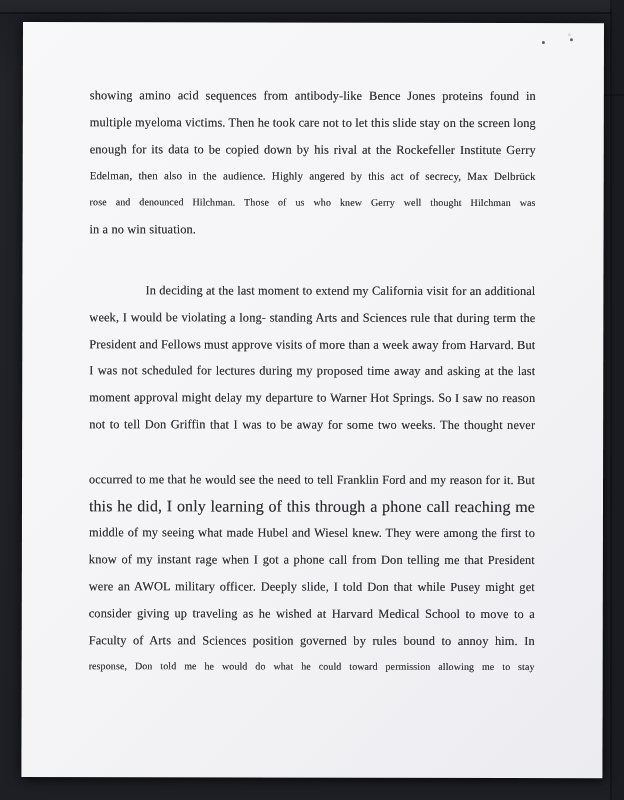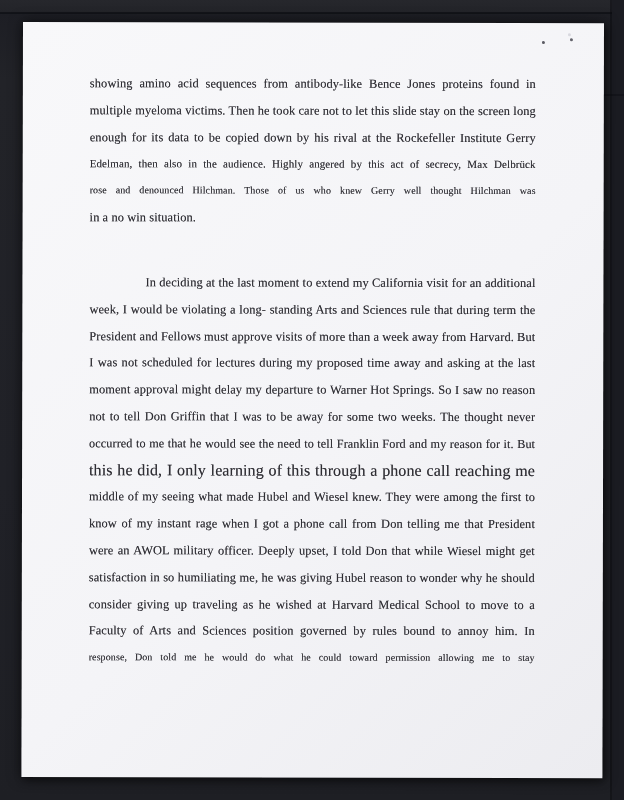--- a/index.html
+++ b/index.html
@@ -25,22 +25,22 @@
     background: linear-gradient(135deg, #f8f8fa 0%, #f4f4f7 55%, #ececf0 100%);
     box-shadow: 0 0 14px rgba(0,0,0,.55), 2px 3px 9px rgba(0,0,0,.40);
     transform: rotate(.12deg); transform-origin: top left;
   }
 
   .text-block {
     position: absolute; left: 67px; width: 446px;
     color: #2e2d33; font-size: 12.4px; line-height: 26.8px;
     text-shadow: 0 0 .4px rgba(46,45,51,.55);
   }
-  #para1 { top: 48px; }
-  #para2 { top: 247px; }
+  #para1 { top: 60px; }
+  #para2 { top: 255px; }
 
   .line {
     height: 26.8px; overflow: hidden;
     text-align: justify; text-align-last: justify; text-justify: inter-word;
     letter-spacing: .1px; white-space: normal;
   }
   .line.end    { text-align-last: left; }
   .line.indent { text-indent: 56px; }
 
   
@@ -72,23 +72,22 @@
     <div class="line end">in a no win situation.</div>
   </div>
 
   <div class="text-block" id="para2">
     <div class="line indent">In deciding at the last moment to extend my California visit for an additional</div>
     <div class="line">week, I would be violating a long- standing Arts and Sciences rule that during term the</div>
     <div class="line">President and Fellows must approve visits of more than a week away from Harvard.  But</div>
     <div class="line">I was not scheduled for lectures during my proposed time away and asking at the last</div>
     <div class="line">moment approval might delay my departure to Warner Hot Springs.  So I saw no reason</div>
     <div class="line">not to tell Don Griffin that I was to be away for some two weeks.  The thought never</div>
-    <div class="line" style="font-size: 12.2px;">occurred to me that he would see the need to tell Franklin Ford and my reason for it.  But</div>
+    <div class="line" style="font-size: 12.2px; margin-top: 28px;">occurred to me that he would see the need to tell Franklin Ford and my reason for it.  But</div>
     <div class="line" style="font-size: 16px;">this he did, I only learning of this through a phone call reaching me at Salk Institute in the</div>
     <div class="line">middle of my seeing what made Hubel and Wiesel knew.  They were among the first to</div>
     <div class="line">know of my instant rage when I got a phone call from Don telling me that President</div>
-    <div class="line">were an AWOL military officer.  Deeply upset, I told Don that while Wiesel might get</div>
-    <div class="line">satisfaction in so humiliating me, he was giving Hubel reason to wonder why he should</div>
+    <div class="line">were an AWOL military officer.  Deeply slide, I told Don that while Pusey might get</div>
     <div class="line">consider giving up traveling as he wished at Harvard Medical School to move to a</div>
     <div class="line">Faculty of Arts and Sciences position governed by rules  bound to annoy him.  In</div>
     <div class="line" style="font-size: 10px;">response, Don told me he would do what he could toward permission allowing me to stay</div>
   </div>
 </div>
 
 </body></html>

